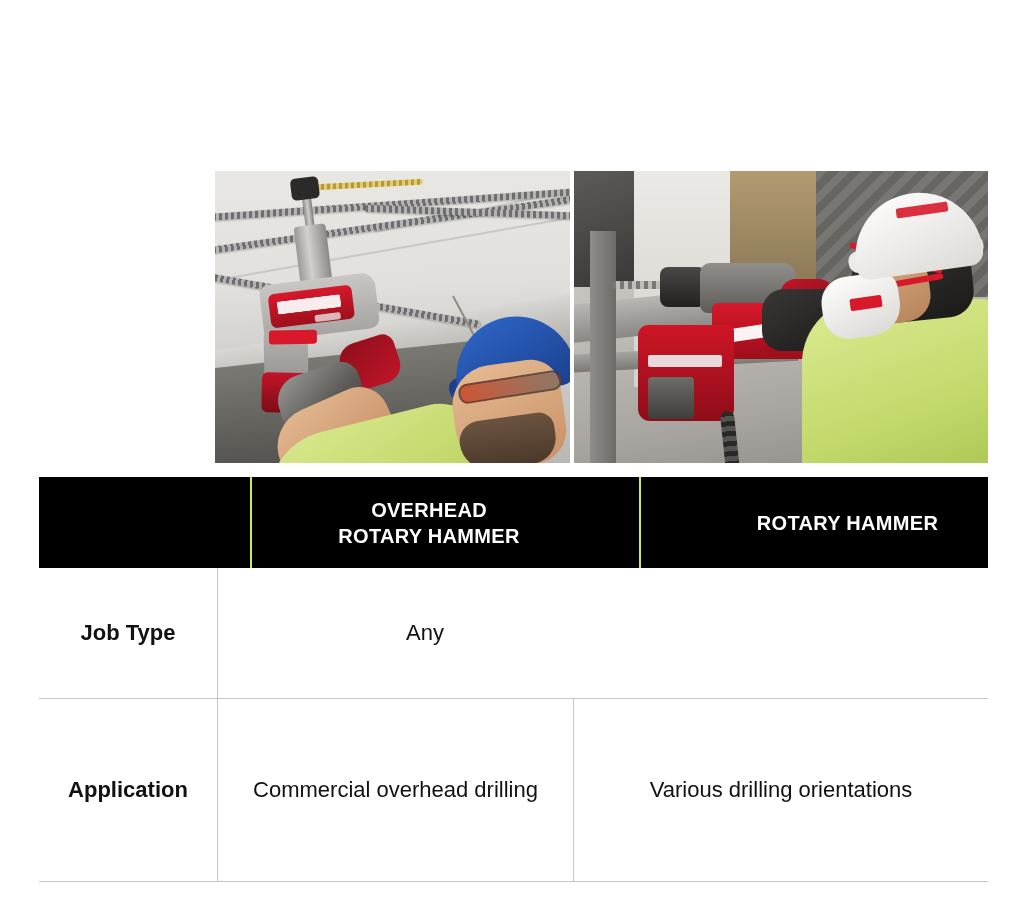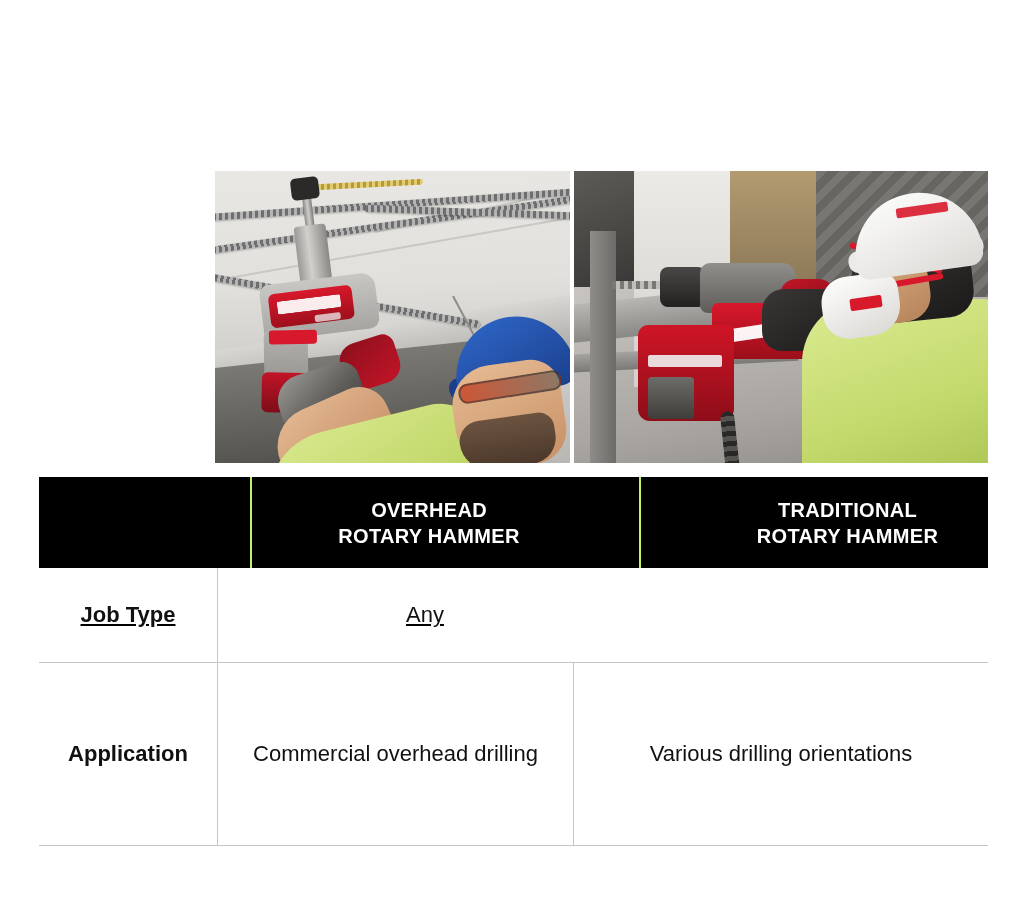--- a/index.html
+++ b/index.html
@@ -361,21 +361,21 @@
     text-align:center; color:#ffffff;
     font-weight:bold; font-size:20px; line-height:26px;
     letter-spacing:.3px;
   }
   .col-label  { width:178px; flex:0 0 178px; }
   .col-a      { width:356px; flex:0 0 356px; }
   .col-b      { width:415px; flex:0 0 415px; }
   .th.col-a, .th.col-b { border-left:2px solid #bef264;margin-left:33px; }
 
   .trow { display:flex; border-bottom:1px solid #c6c6c6; }
-  .trow-1 { height:95px;text-decoration:underline; }
+  .trow-1 { height:131px; }
   .trow-2 { height:183px; }
   .td {
     display:flex; align-items:center; justify-content:center;
     text-align:center; color:#111111;
     font-size:22px; line-height:28px; padding:0 10px;
   }
   .td.col-a, .td.col-b { border-left:1px solid #c6c6c6; }
   .td-label { font-weight:bold; font-size:22px; }
 </style>
 </head>
@@ -470,21 +470,20 @@
     <div class="thead">
       <div class="th col-label"></div>
       <div class="th col-a">
         <div>
           <div>OVERHEAD</div>
           <div>ROTARY HAMMER</div>
         </div>
       </div>
       <div class="th col-b">
         <div>
-          <div>TRADITIONAL</div>
           <div>ROTARY HAMMER</div>
         </div>
       </div>
     </div>
 
     <div class="trow trow-1">
       <div class="td col-label td-label">Job Type</div>
       <div class="td col-b">Any</div>
     </div>
 

